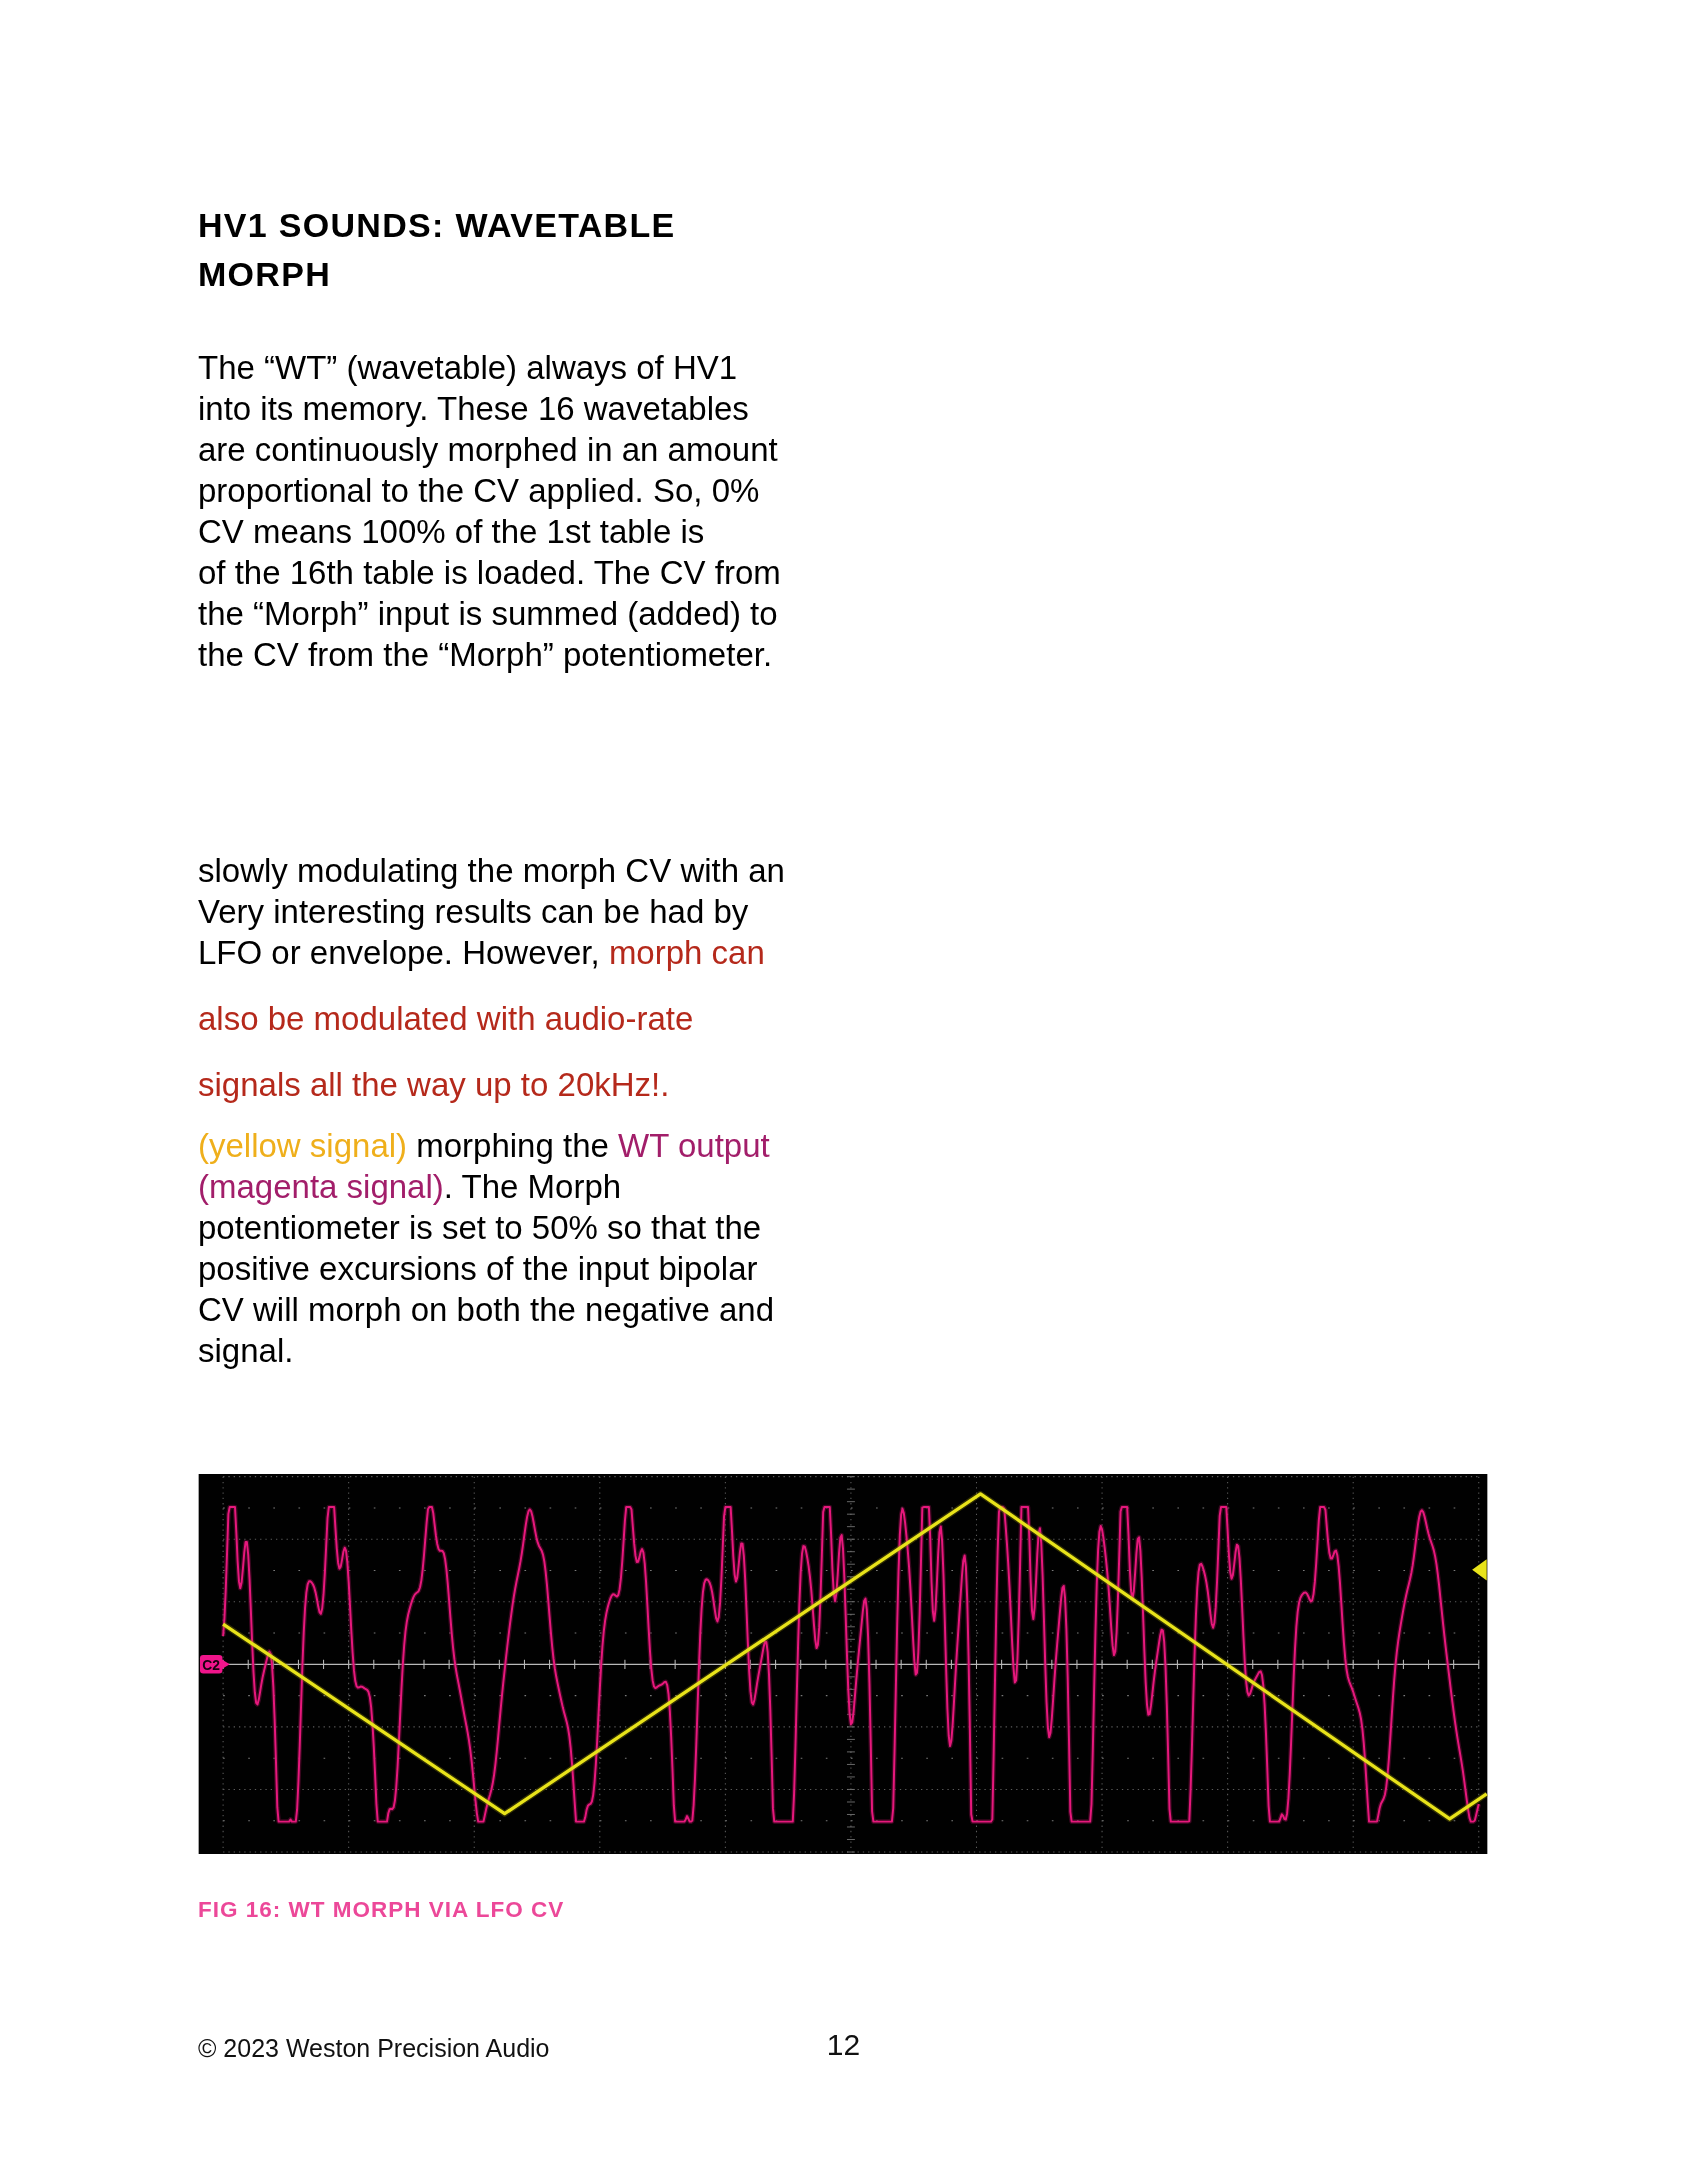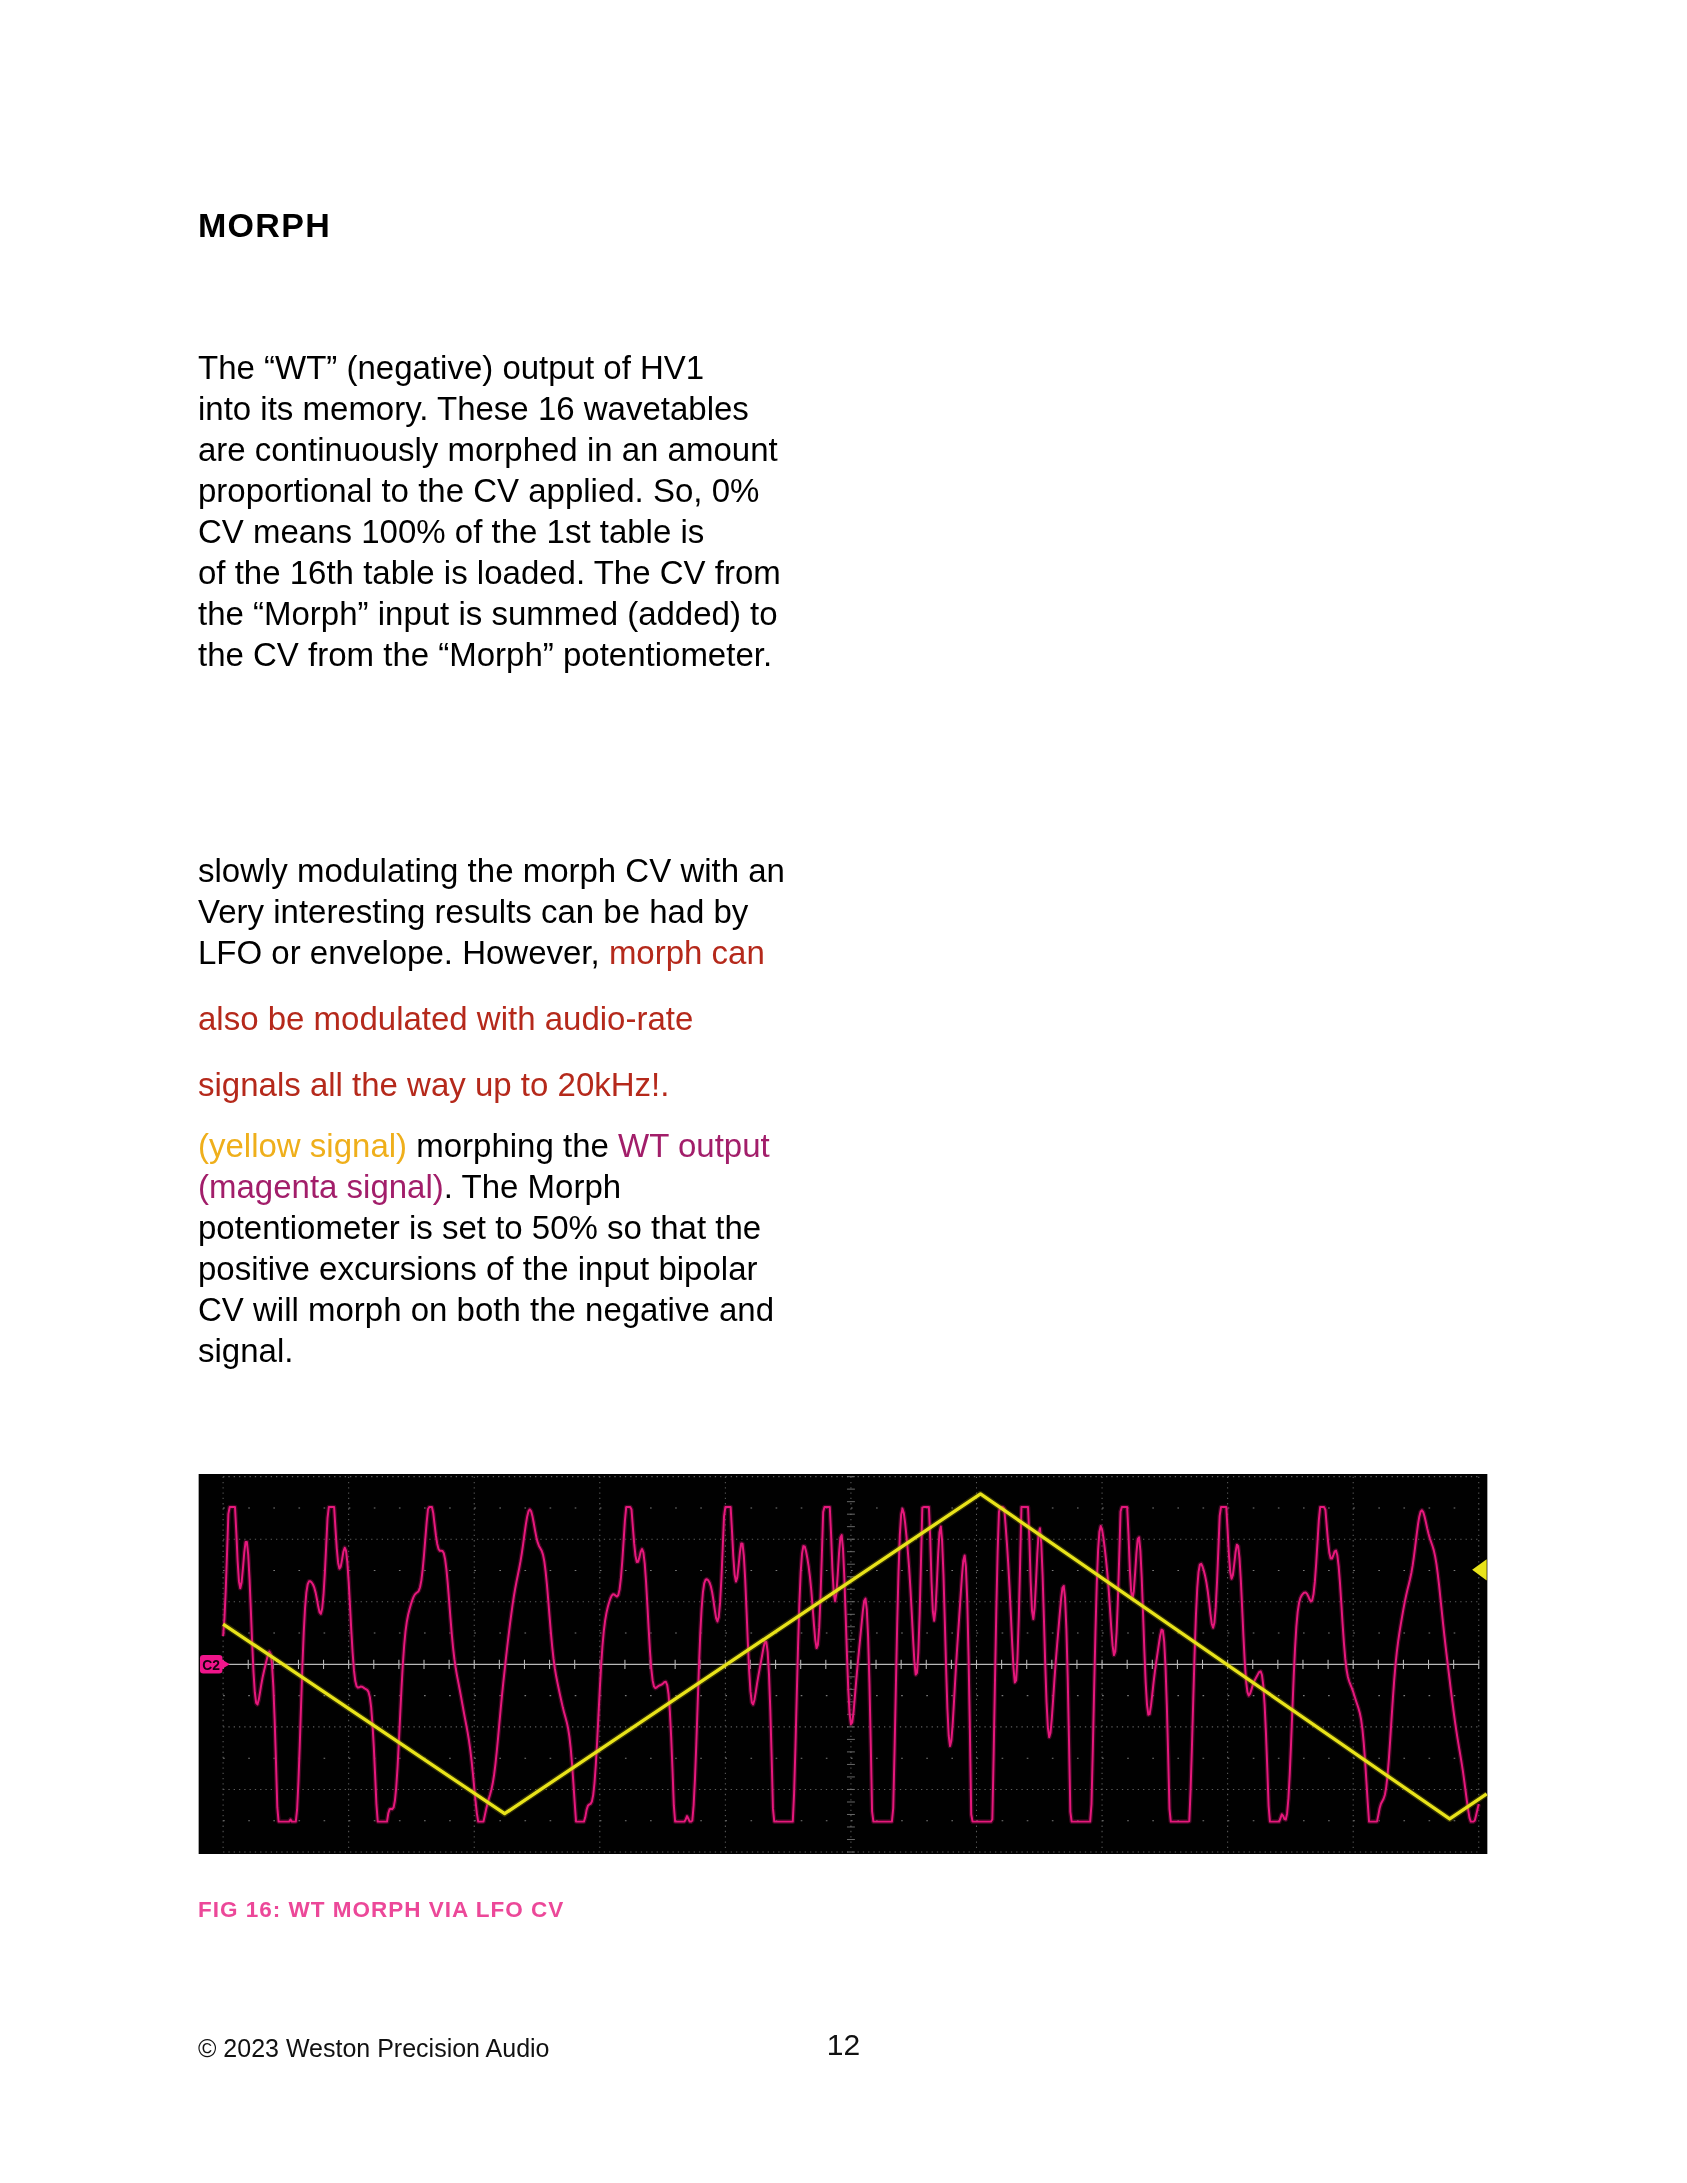--- a/index.html
+++ b/index.html
@@ -38,25 +38,26 @@
   }
   #page-number{
     position:absolute;left:0;top:2028px;width:1687px;text-align:center;
     font-size:30px;font-weight:400;color:#111;
   }
 </style>
 </head>
 <body>
 
 <h1 id="page-title">
+  <span>HV1 SOUNDS: WAVETABLE</span>
   <span>MORPH</span>
 </h1>
 
 <section class="para" id="p1">
-  <span class="line">The “WT” (negative) output of HV1</span>
+  <span class="line">The “WT” (wavetable) always of HV1</span>
   <span class="line">into its memory. These 16 wavetables</span>
   <span class="line">are continuously morphed in an amount</span>
   <span class="line">proportional to the CV applied. So, 0%</span>
   <span class="line">CV means 100% of the 1st table is</span>
   <span class="line">of the 16th table is loaded. The CV from</span>
   <span class="line">the “Morph” input is summed (added) to</span>
   <span class="line">the CV from the “Morph” potentiometer.</span>
 </section>
 
 <section class="para" id="p2">

